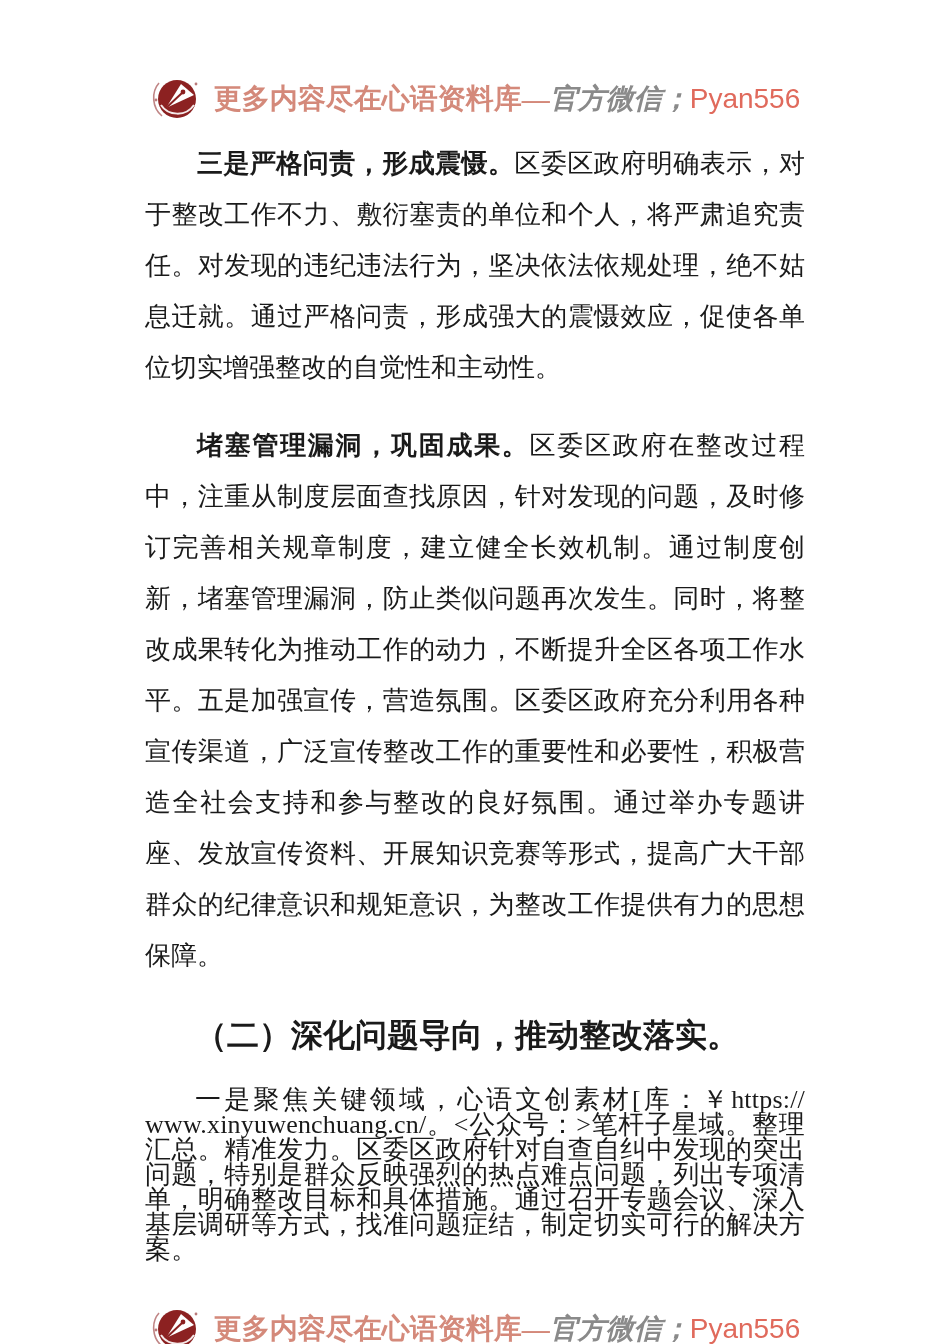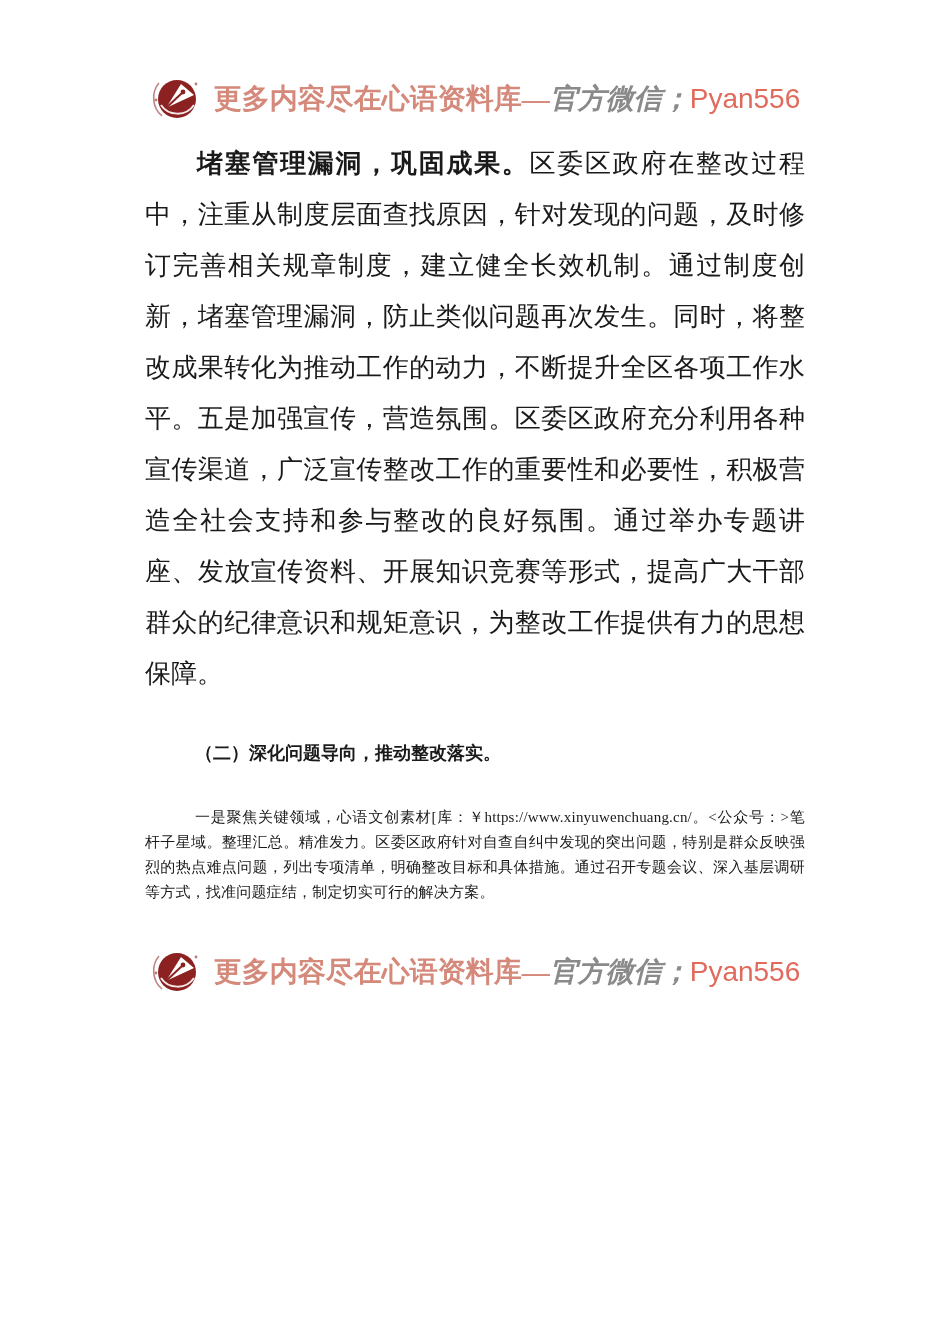--- a/index.html
+++ b/index.html
@@ -61,29 +61,29 @@
     font-size: 26px;
     line-height: 51px;
     text-align: justify;
     text-justify: inter-character;
     text-indent: 52px;
     color: var(--text-color, #1a1a1a);
   }
   .body-para .lead { font-weight: 700; }
   .section-heading {
     margin: 32px 0 30px 0;
-    font-size: 18px;
+    font-size: 32px;
     line-height: 44px;
     font-weight: 700;
     text-indent: 50px;
     color: var(--text-color, #1a1a1a);
   }
   .note-para {
     margin: 0;
-    font-size: 15px;
+    font-size: 26px;
     line-height: 25px;
     text-align: justify;
     text-justify: inter-character;
     text-indent: 50px;
     letter-spacing: 0.2px;
     color: var(--text-color, #1a1a1a);
   }
   .logo-main { fill: var(--logo-color, #8c2121); }
   .logo-arc  { stroke: var(--logo-color, #8c2121); fill: none; opacity: 0.55; }
   .logo-dot  { fill: var(--logo-color, #8c2121); opacity: 0.6; }
@@ -104,20 +104,21 @@
         <circle cx="33" cy="18" r="2.4" fill="#8c2121"></circle>
         <circle class="logo-dot" cx="6" cy="26" r="1.4"></circle>
         <circle class="logo-dot" cx="46" cy="10" r="1.4"></circle>
       </svg>
     </span>
     <span class="banner-text"><span class="promo">更多内容尽在心语资料库</span><span class="promo">—</span><span class="wechat-label">官方微信；</span><span class="wechat-id">Pyan556</span></span>
   </div>
 
   <div class="content">
 
+    <p class="body-para"><b class="lead">三是严格问责，形成震慑。</b><span>区委区政府明确表示，对于整改工作不力、敷衍塞责的单位和个人，将严肃追究责任。对发现的违纪违法行为，坚决依法依规处理，绝不姑息迁就。通过严格问责，形成强大的震慑效应，促使各单位切实增强整改的自觉性和主动性。</span></p>
 
     <p class="body-para"><b class="lead">堵塞管理漏洞，巩固成果。</b><span>区委区政府在整改过程中，注重从制度层面查找原因，针对发现的问题，及时修订完善相关规章制度，建立健全长效机制。通过制度创新，堵塞管理漏洞，防止类似问题再次发生。同时，将整改成果转化为推动工作的动力，不断提升全区各项工作水平。五是加强宣传，营造氛围。区委区政府充分利用各种宣传渠道，广泛宣传整改工作的重要性和必要性，积极营造全社会支持和参与整改的良好氛围。通过举办专题讲座、发放宣传资料、开展知识竞赛等形式，提高广大干部群众的纪律意识和规矩意识，为整改工作提供有力的思想保障。</span></p>
 
     <h2 class="section-heading">（二）深化问题导向，推动整改落实。</h2>
 
     <p class="note-para"><span>一是聚焦关键领域，心语文创素材[库：￥https://</span><wbr><span>www.xinyuwenchuang.cn/。&lt;公众号：&gt;笔杆子星域。整理汇总。精准发力。区委区政府针对自查自纠中发现的突出问题，特别是群众反映强烈的热点难点问题，列出专项清单，明确整改目标和具体措施。通过召开专题会议、深入基层调研等方式，找准问题症结，制定切实可行的解决方案。</span></p>
 
   </div>
 
   <div class="banner footer">

